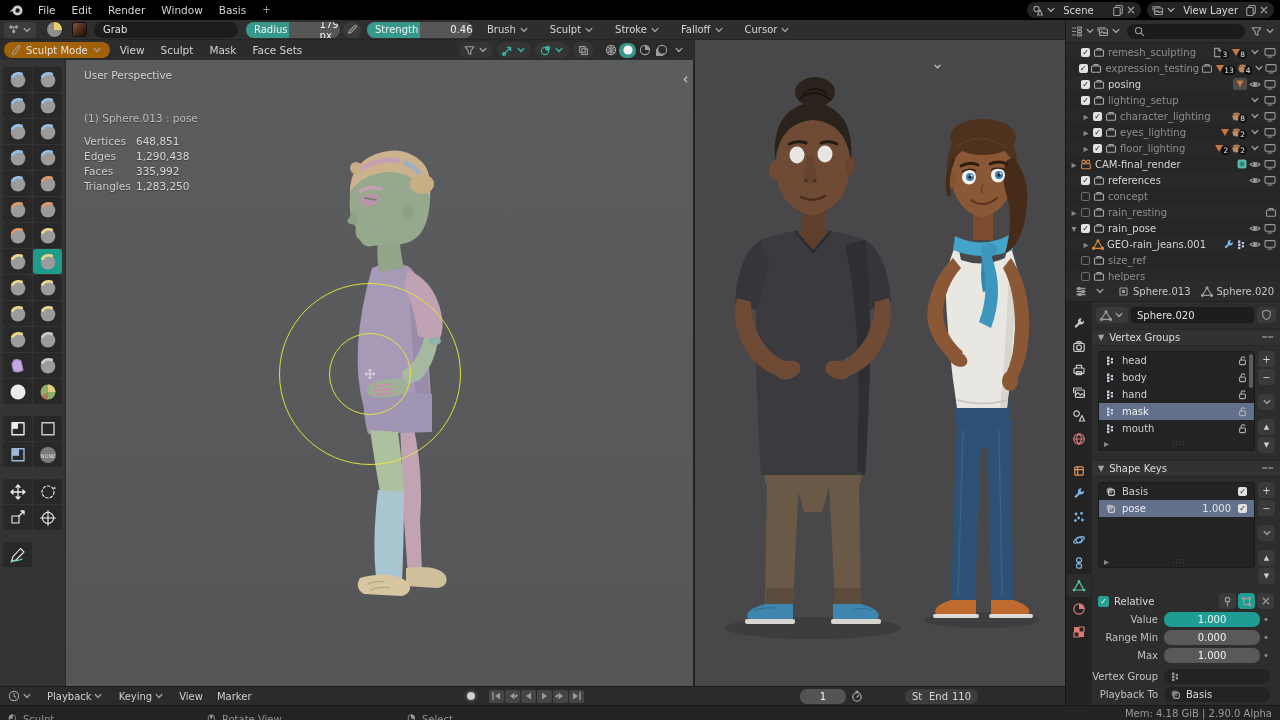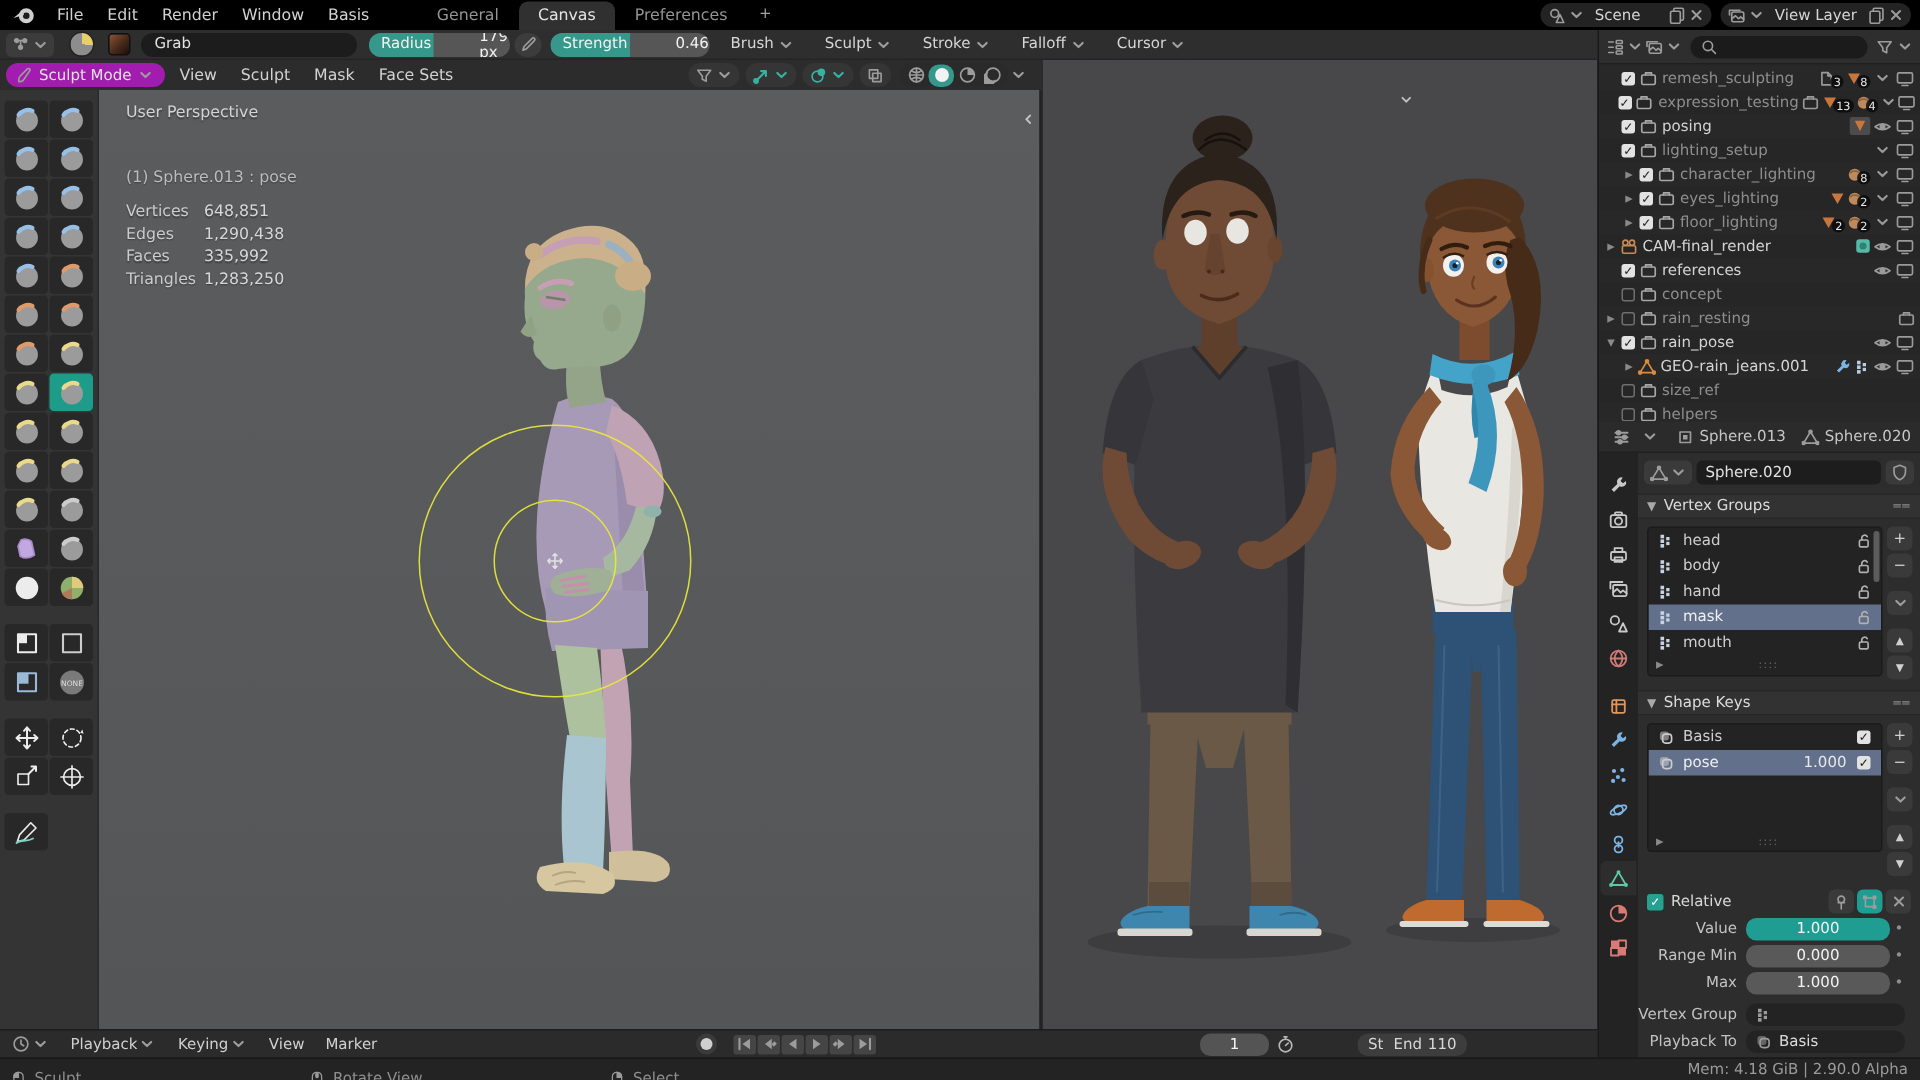--- a/index.html
+++ b/index.html
@@ -31,21 +31,21 @@
   .name-field { margin-left:7px; width:144px; height:16px; background:#1c1c1c; border-radius:8px; display:flex; align-items:center; padding-left:9px; color:#e0e0e0; }
   .slider { height:16px; border-radius:8px; background:#565656; position:relative; overflow:hidden; display:flex; align-items:center; justify-content:space-between; padding:0 8px; color:#f2f2f2;gap:32px; }
   .slider .fill { position:absolute; left:0; top:0; bottom:0; background:#35988b; }
   .slider span { position:relative; z-index:1; }
   .pen-btn { width:18px; height:16px; background:#3c3c3c; border-radius:8px; margin-left:3px; display:flex; align-items:center; justify-content:center; color:#c8c8c8; }
   .dd { display:flex; align-items:center; height:16px; border-radius:8px; padding:0 7px; color:#d6d6d6; margin-left:7px; background:#2e2e2e; }
   .dd .icon-s { margin-left:3px; width:10px; }
 
   
   .vpheader { left:0; top:40px; width:695px; height:20px; background:#2c2c2c; display:flex; align-items:center; z-index:20; }
-  .mode-pill { display:flex; align-items:center; height:16px; background:#a21caf; border-radius:8px; margin-left:4px; padding:0 6px; color:#e2e2e2; }
+  .mode-pill { display:flex; align-items:center; height:16px; background:#a16207; border-radius:8px; margin-left:4px; padding:0 6px; color:#e2e2e2; }
   .hdr-menu { padding:2px 8px; color:#d2d2d2; font-size:10.5px; }
   .vp-right-icons { position:absolute; right:10px; top:2px; display:flex; align-items:center; height:16px; }
   .vri { display:flex; align-items:center; height:16px; border-radius:8px; padding:0 4px; margin-left:4px; background:#353535; color:#c8c8c8; }
   .vri.teal svg { color:#35b3a2; }
   .shade-group { display:flex; align-items:center; height:16px; background:#2a2a2a; border-radius:8px; margin-left:6px; padding:0 2px; }
   .shade-btn { width:17px; height:15px; display:flex; align-items:center; justify-content:center; border-radius:7px; color:#bdbdbd; }
   .shade-btn.active { background:#35988b; color:#fff; }
 
   
   .toolbar { left:0; top:60px; width:66px; height:626px; background:#343434; border-right:1px solid #2a2a2a; padding:7px 3px; z-index:15; }
@@ -153,25 +153,20 @@
         <circle cx="9.5" cy="7.5" r="2.2" fill="#1d1d1d"></circle>
         <path d="M1 9 L7 4 L8 7 Z" fill="#cfcfcf"></path>
       </svg>
   </span>
   <span id="topbar-menus" style="display:flex">
       <span class="menu-item">File</span>
       <span class="menu-item">Edit</span>
       <span class="menu-item">Render</span>
       <span class="menu-item">Window</span>
       <span class="menu-item">Basis</span>
-    </span>
-  <span class="ws-tabs" id="ws-tabs">
-      <span class="ws-tab">General</span>
-      <span class="ws-tab active">Canvas</span>
-      <span class="ws-tab">Preferences</span>
     </span>
   <span class="ws-add">+</span>
   <span class="top-right">
     <span class="id-selector">
       <span class="icon-s">
           <svg viewBox="0 0 12 11" width="12" height="11" fill="none" stroke="currentColor" stroke-width="1.1" stroke-linecap="round" stroke-linejoin="round">
             <circle cx="4.5" cy="4" r="2.6"></circle>
             <path d="M7 10 9.5 4.8 12 10Z" transform="translate(-1.5 0)"></path>
           </svg>
         </span>

